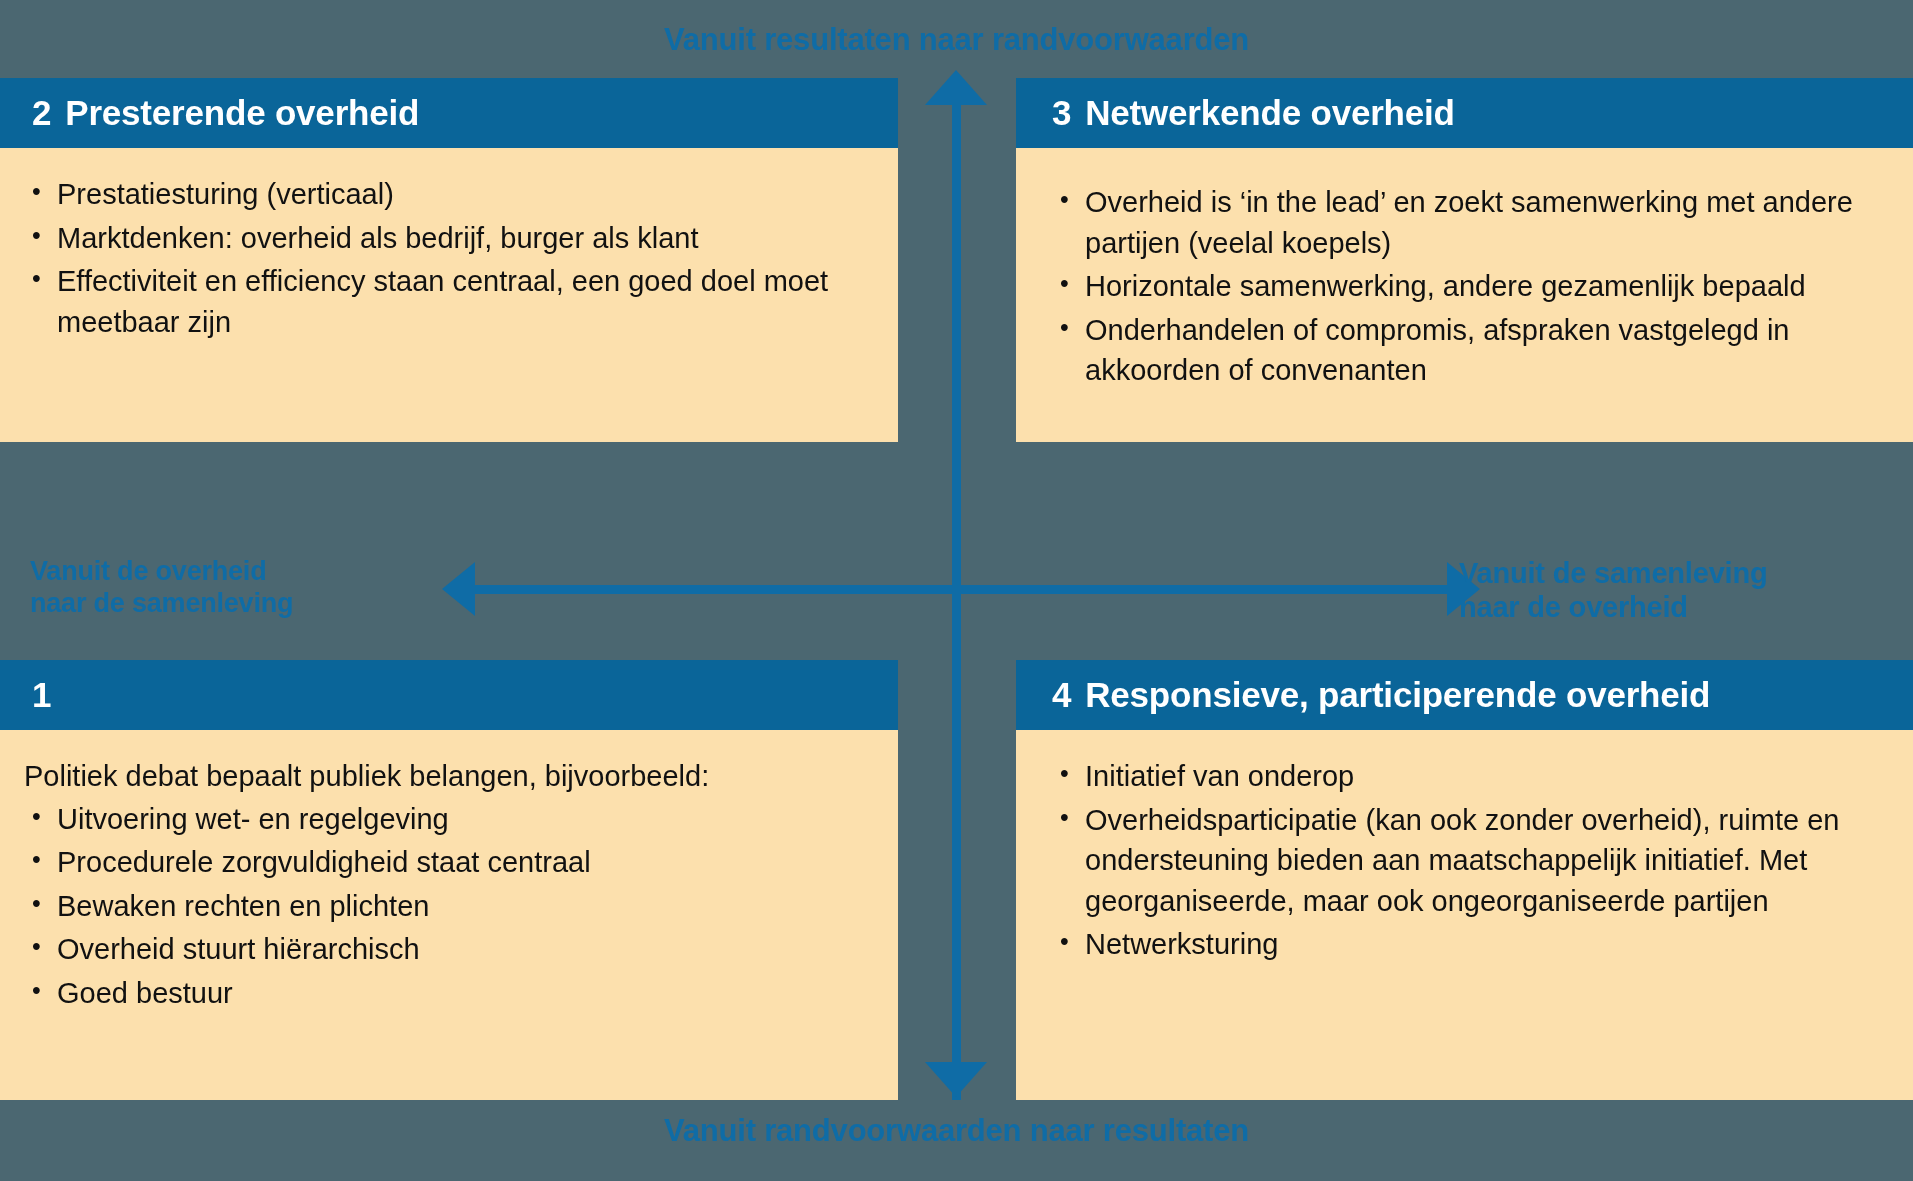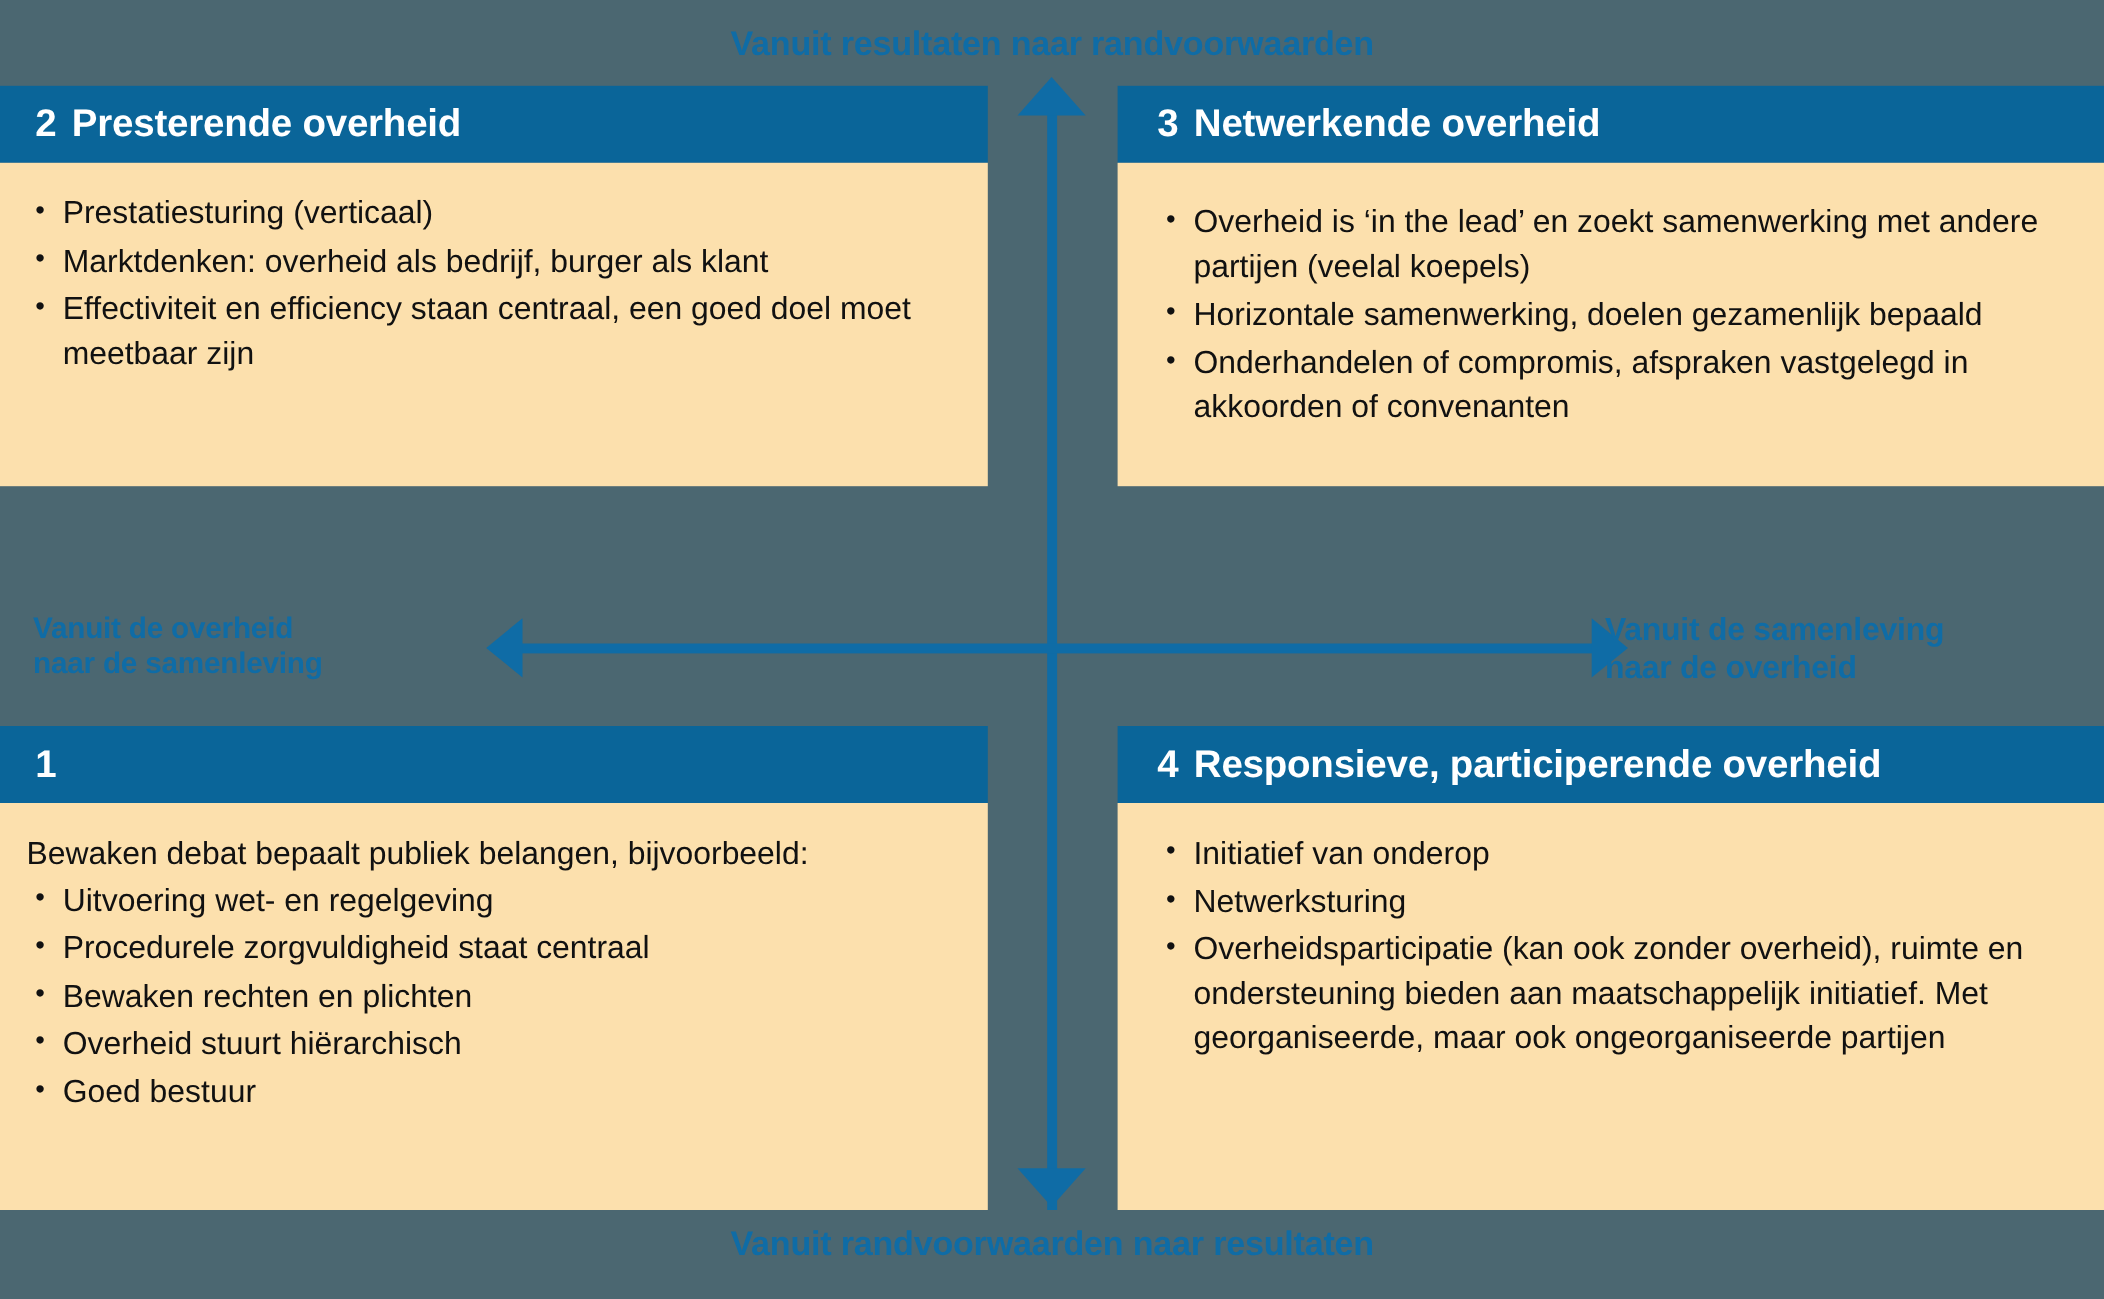--- a/index.html
+++ b/index.html
@@ -216,47 +216,47 @@
 </div>
 
 <div class="quadrant" id="quadrant-3">
   <div class="q-header">
     <span class="q-num">3</span>
     <span class="q-title">Netwerkende overheid</span>
   </div>
   <div class="q-body">
     <ul class="bullets">
       <li>Overheid is ‘in the lead’ en zoekt samenwerking met andere partijen (veelal koepels)</li>
-      <li>Horizontale samenwerking, doelen gezamenlijk bepaald</li>
+      <li>Horizontale samenwerking, andere gezamenlijk bepaald</li>
       <li>Onderhandelen of compromis, afspraken vastgelegd in akkoorden of convenanten</li>
     </ul>
   </div>
 </div>
 
 <div class="quadrant" id="quadrant-1">
   <div class="q-header">
     <span class="q-num">1</span>
   </div>
   <div class="q-body">
-    <p class="q-intro">Bewaken debat bepaalt publiek belangen, bijvoorbeeld:</p>
+    <p class="q-intro">Politiek debat bepaalt publiek belangen, bijvoorbeeld:</p>
     <ul class="bullets">
       <li>Uitvoering wet- en regelgeving</li>
       <li>Procedurele zorgvuldigheid staat centraal</li>
       <li>Bewaken rechten en plichten</li>
       <li>Overheid stuurt hiërarchisch</li>
       <li>Goed bestuur</li>
     </ul>
   </div>
 </div>
 
 <div class="quadrant" id="quadrant-4">
   <div class="q-header">
     <span class="q-num">4</span>
     <span class="q-title">Responsieve, participerende overheid</span>
   </div>
   <div class="q-body">
     <ul class="bullets">
       <li>Initiatief van onderop</li>
+      <li>Overheidsparticipatie (kan ook zonder overheid), ruimte en ondersteuning bieden aan maatschappelijk initiatief. Met georganiseerde, maar ook ongeorganiseerde partijen</li>
       <li>Netwerksturing</li>
-      <li>Overheidsparticipatie (kan ook zonder overheid), ruimte en ondersteuning bieden aan maatschappelijk initiatief. Met georganiseerde, maar ook ongeorganiseerde partijen</li>
     </ul>
   </div>
 </div>
 
 </body></html>

